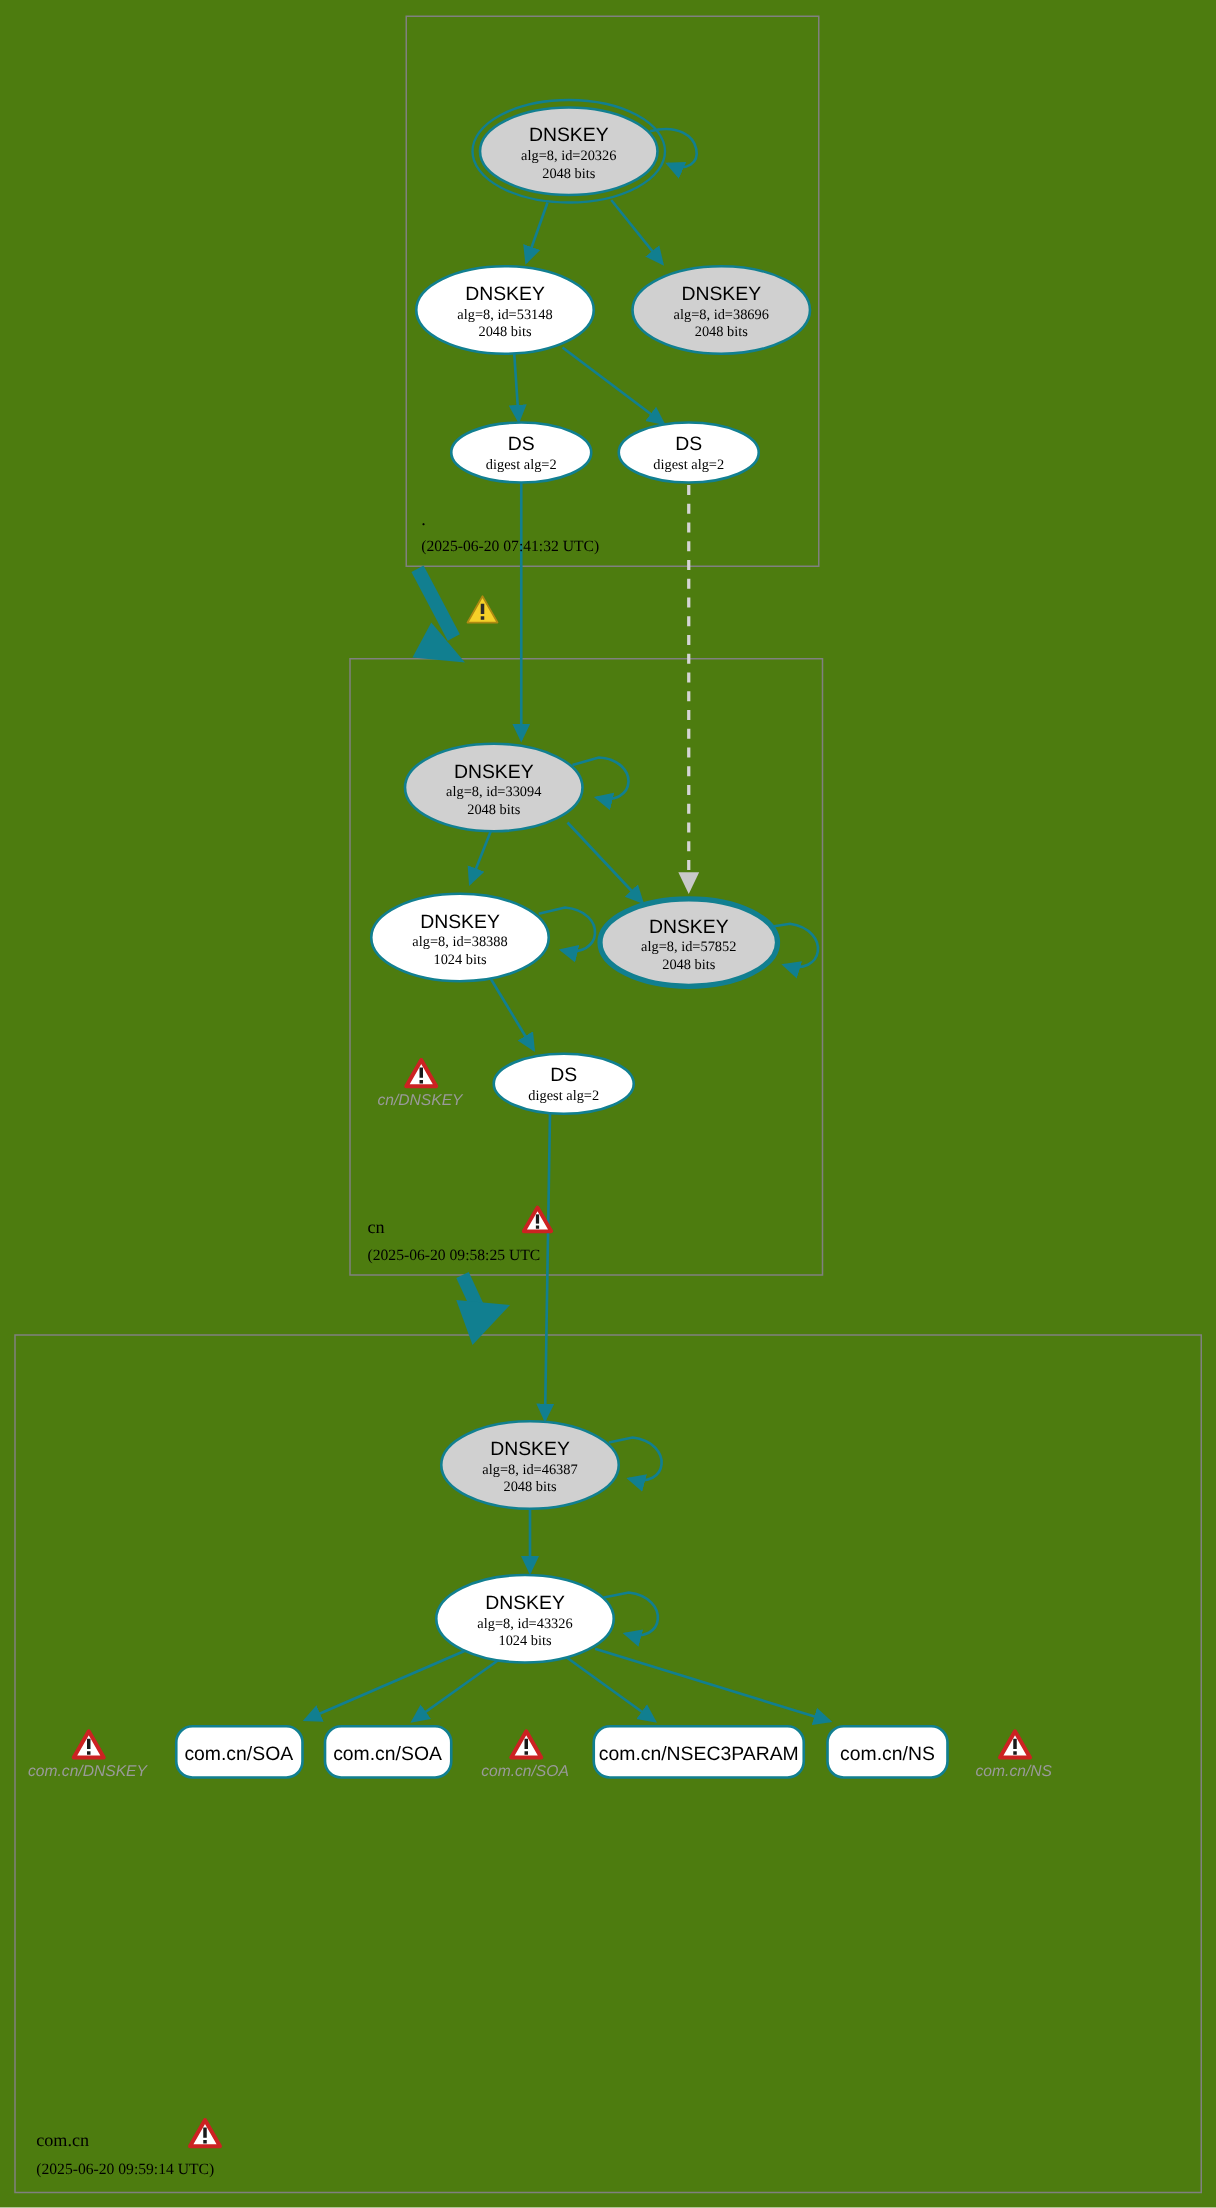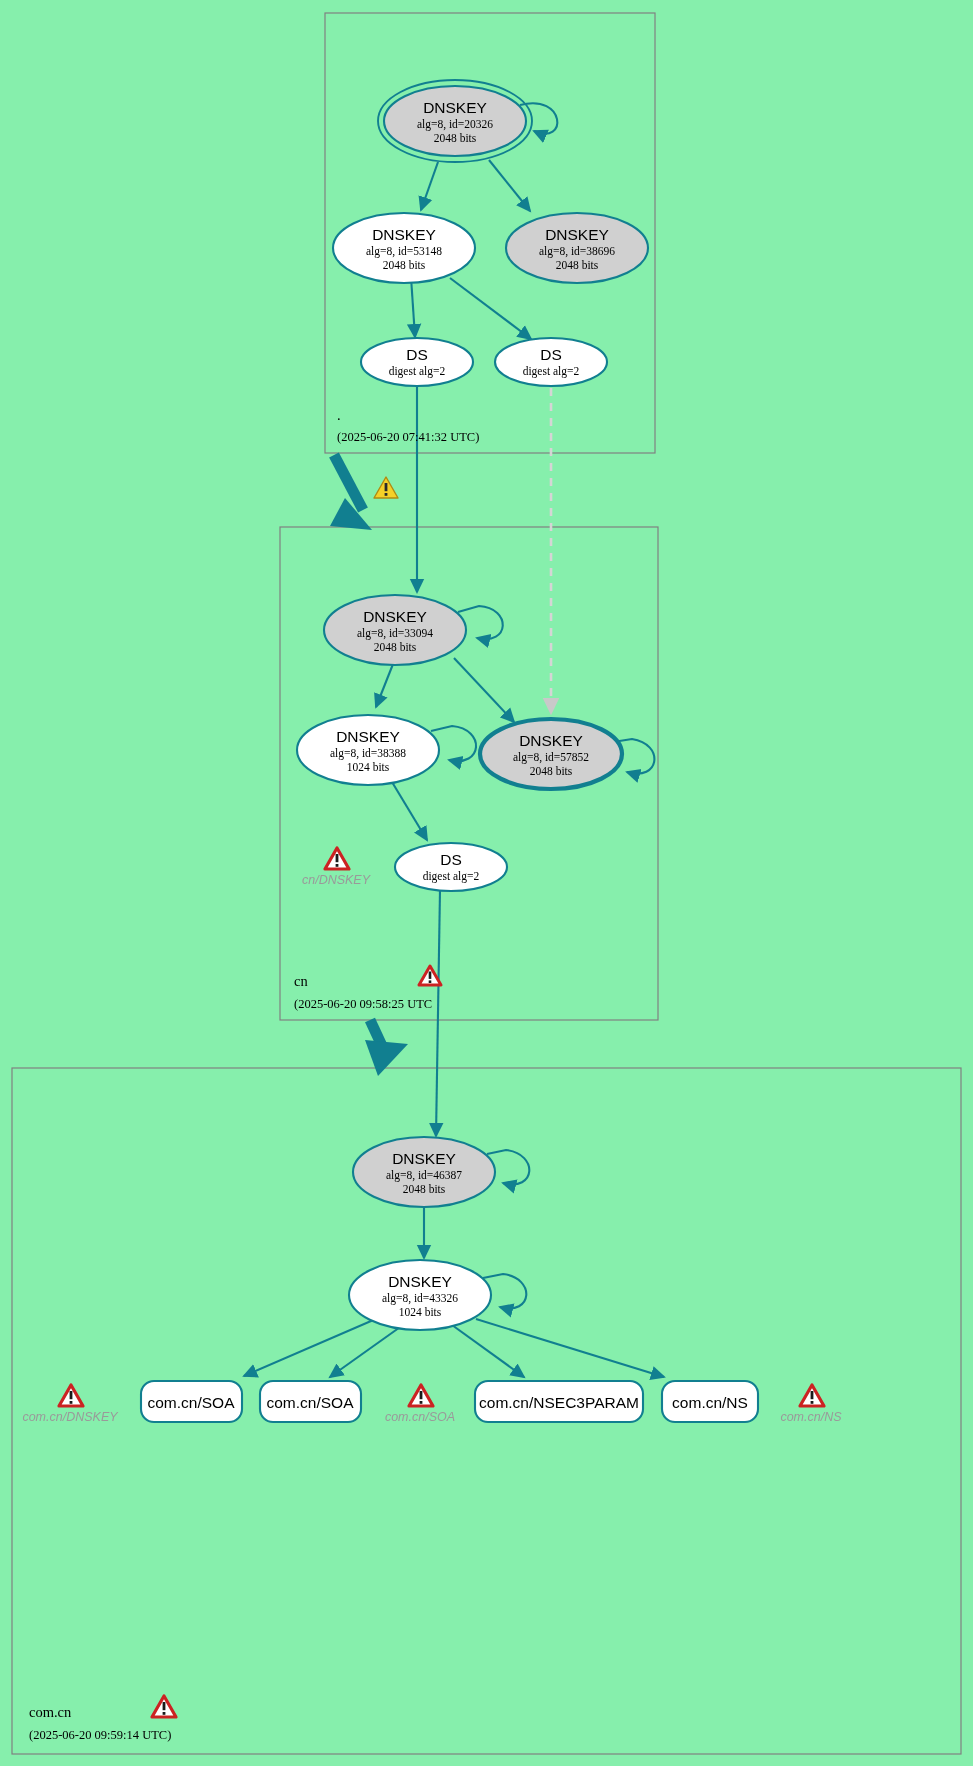--- a/index.html
+++ b/index.html
@@ -1,17 +1,17 @@
 <!DOCTYPE html>
 <html><head>
 <meta charset="utf-8">
 <style>
   html,body{margin:0;padding:0;background:#ffffff;}
   body{font-family:"Liberation Sans",sans-serif;}
-  #stage{position:relative;width:973px;height:1766px;overflow:hidden;background:#86efac;}
+  #stage{position:relative;width:973px;height:1766px;overflow:hidden;background:#4d7c0f;}
   svg#graph{position:absolute;left:0;top:0;width:973px;height:1766px;}
 
   .zonebox{fill:none;stroke:#808080;stroke-width:1.2;}
 
   .node-ell{stroke:#117f90;stroke-width:2.1;}
   .node-ell.filled{fill:#d0d0d0;}
   .node-ell.open{fill:#ffffff;}
   .node-ell.thick{stroke-width:4.2;}
   .node-ell.outer{fill:none;stroke-width:1.9;}
 

